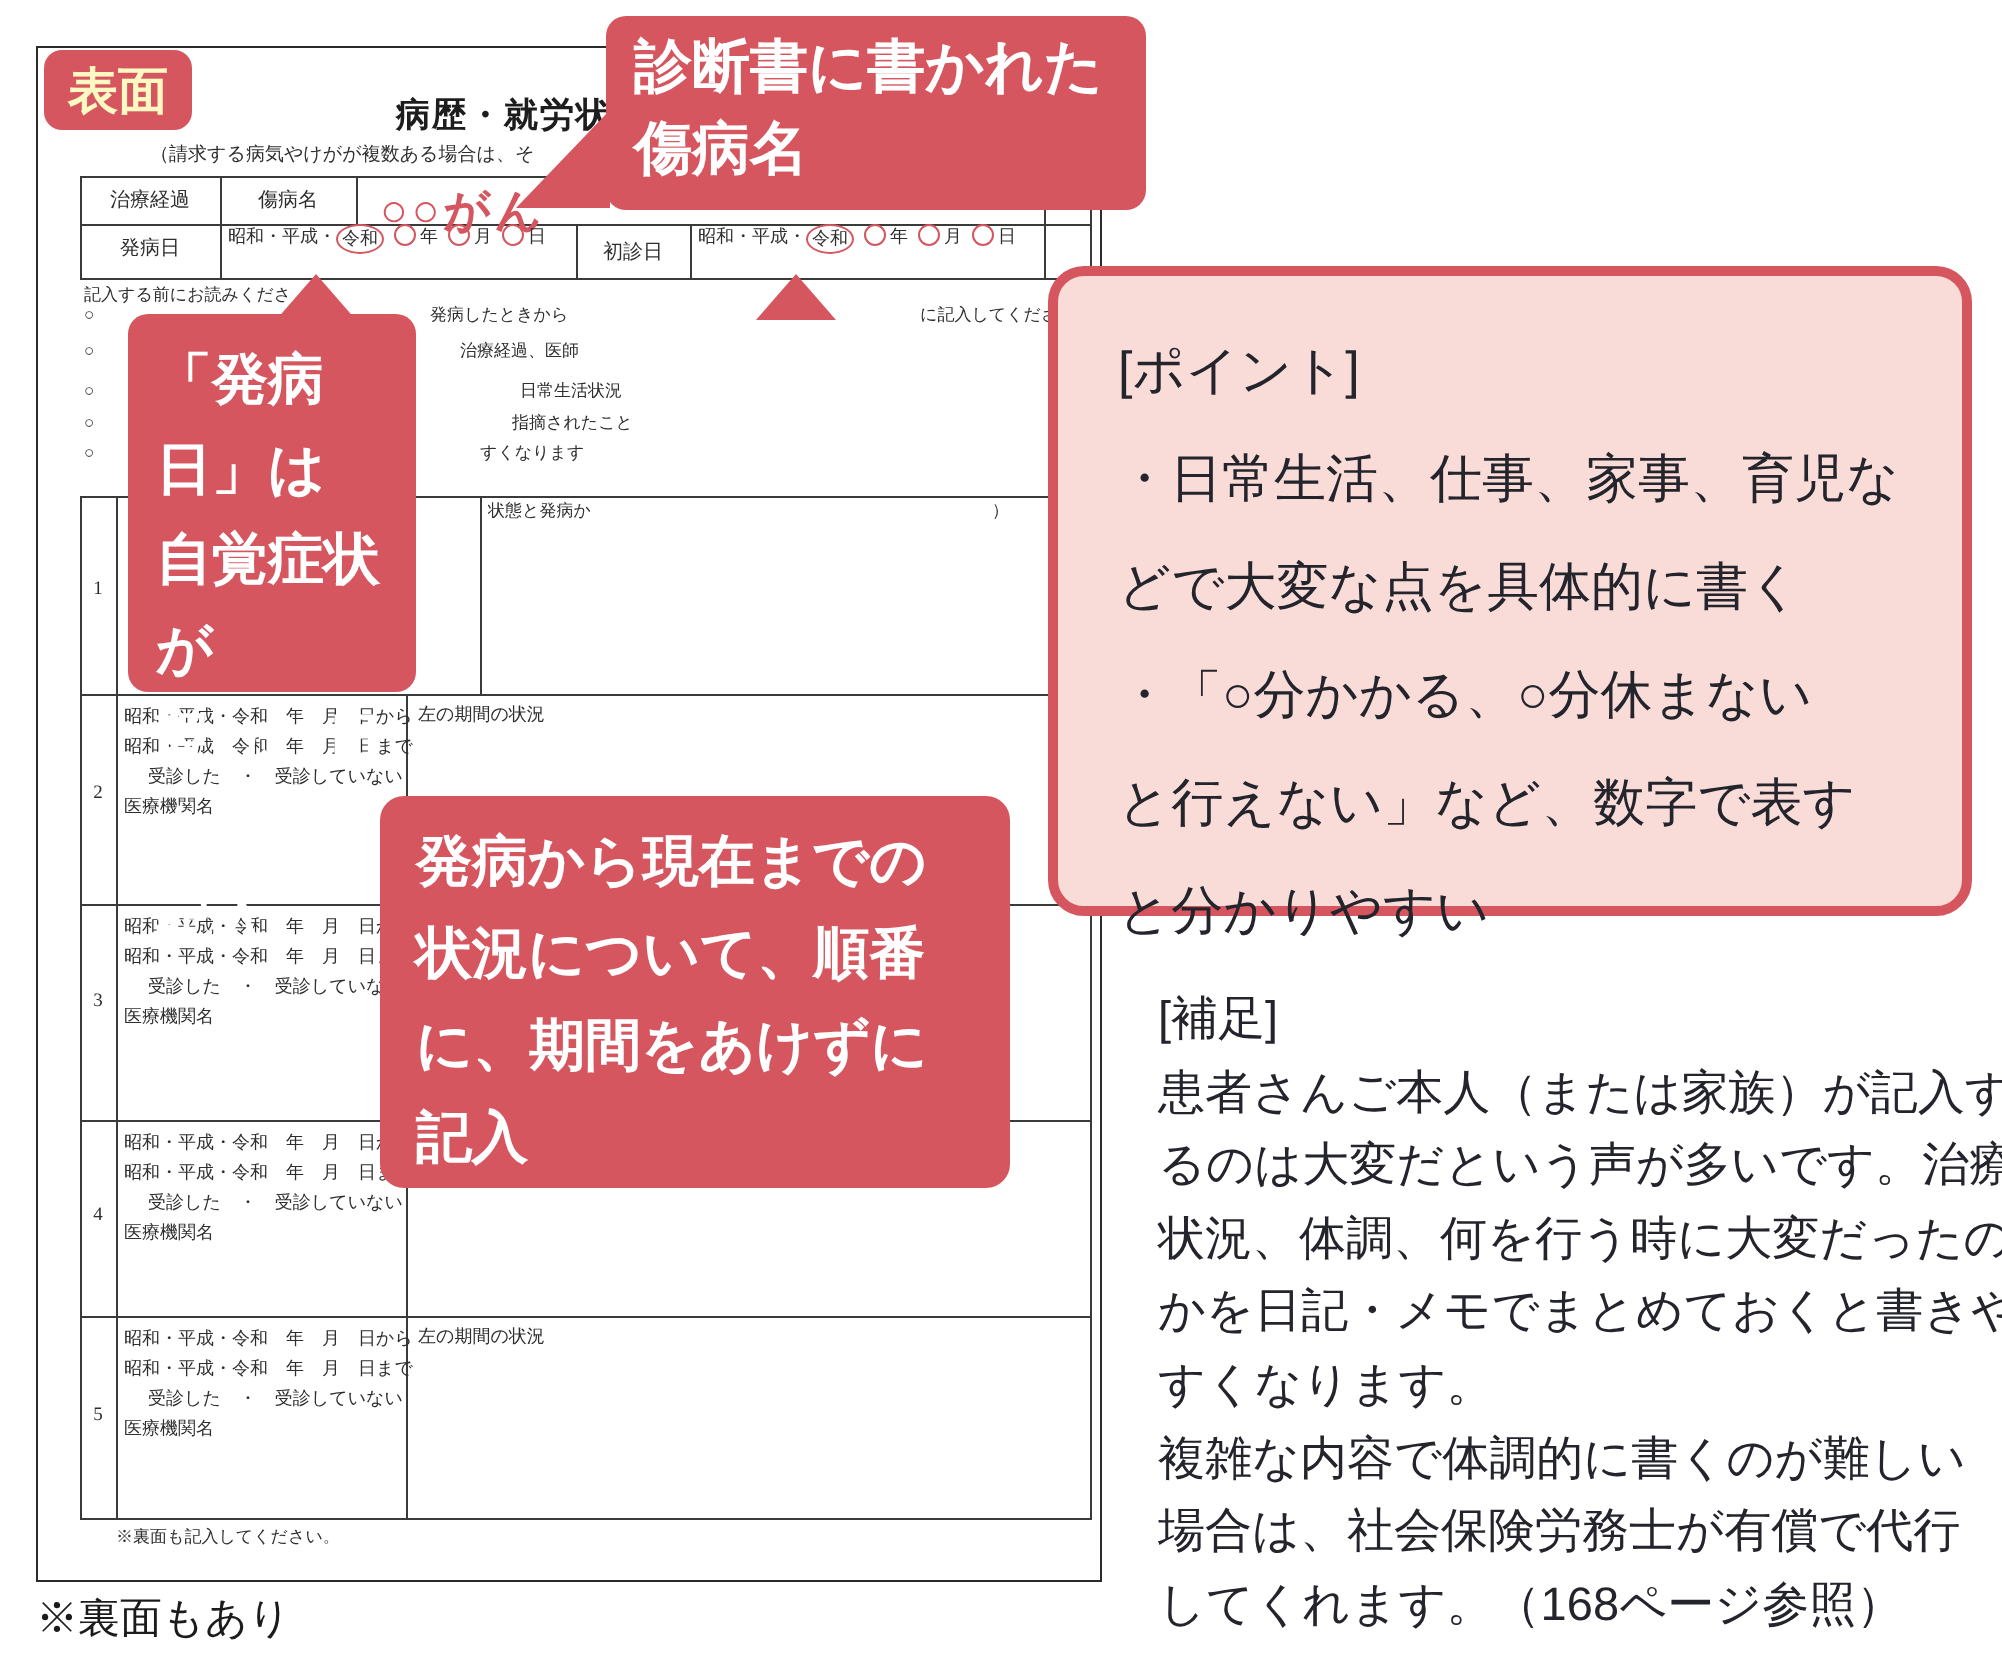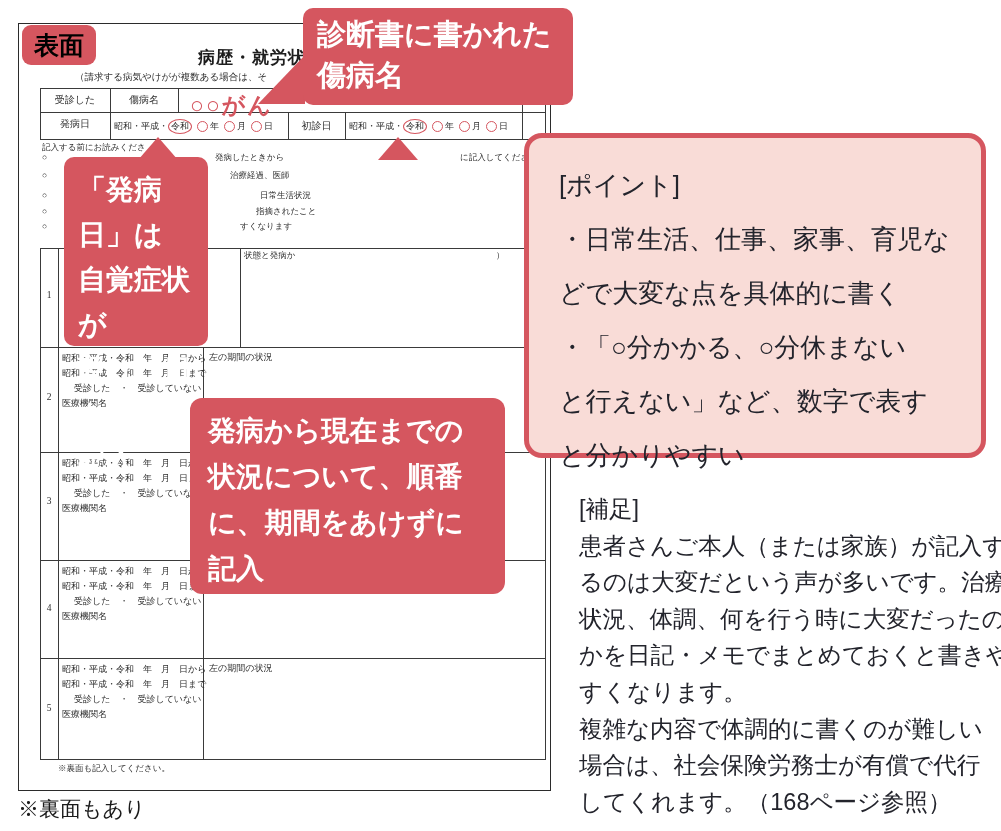--- a/index.html
+++ b/index.html
@@ -20,21 +20,21 @@
           font-weight:bold;font-size:17px;color:#1d1d1d;letter-spacing:1px;}
   .fsub{position:absolute;left:74px;top:70px;font-family:"Liberation Serif",serif;
         font-size:9.5px;color:var(--formtext);}
   .serif-m{font-family:"Liberation Serif",serif;font-size:10px;color:var(--formtext);}
   .cell{position:absolute;display:flex;align-items:center;justify-content:center;}
   .vl{position:absolute;width:1px;background:var(--line);}
   .hl{position:absolute;height:1px;background:var(--line);}
   .box{position:absolute;border:1px solid var(--line);}
 
   
-  .dategrp{position:absolute;display:flex;align-items:center;height:28px;
+  .dategrp{position:absolute;display:flex;align-items:flex-start;height:28px;
            font-family:Liberation Serif, serif;font-size:9px;color:var(--formtext);white-space:nowrap;}
   .reiwa{border:1.4px solid var(--accent);border-radius:50%;padding:0 2px;display:inline-block;}
   .ring{display:inline-block;width:11px;height:11px;border:1.4px solid var(--accent);
         border-radius:50%;margin:0 2px 0 5px;flex:0 0 auto;}
   .redhand{position:absolute;left:190px;top:90px;color:var(--accent);font-size:23px;
            letter-spacing:2px;font-weight:600;}
 
   
   .rowblock{position:absolute;left:62px;width:138px;}
   .rowblock div{font-family:"Liberation Serif",serif;font-size:9px;color:var(--formtext);
@@ -42,21 +42,21 @@
   .visitline{padding-left:12px;}
   .period{position:absolute;left:209px;font-family:"Liberation Serif",serif;
           font-size:9px;color:var(--formtext);}
   .rownum{position:absolute;left:40px;width:18px;text-align:center;
           font-family:"Liberation Serif",serif;font-size:9.5px;color:var(--formtext);}
   .frag{position:absolute;font-family:"Liberation Serif",serif;font-size:8.5px;
         color:var(--formtext);white-space:nowrap;}
 
   
   .badge{position:absolute;left:22px;top:25px;width:74px;height:40px;background:var(--accent);
-         border-radius:9px;color:#000000;font-weight:bold;font-size:25px;display:flex;
+         border-radius:9px;color:#fef9c3;font-weight:bold;font-size:25px;display:flex;
          align-items:center;justify-content:center;z-index:7;}
 
   
   .callout{position:absolute;background:var(--accent);border-radius:10px;color:#fff;
            font-weight:bold;white-space:pre-line;z-index:6;}
   .tail-up{position:absolute;width:0;height:0;border-left:20px solid transparent;
            border-right:20px solid transparent;border-bottom:23px solid var(--accent);z-index:6;}
   .tailsvg{position:absolute;z-index:6;}
 
   
@@ -83,21 +83,21 @@
   </div>
 
   <div class="box" style="left:40px;top:88px;width:506px;height:52px;z-index:1;"></div>
   <div class="hl" style="left:40px;top:112px;width:506px;z-index:1;"></div>
   <div class="vl" style="left:110px;top:88px;height:52px;z-index:1;"></div>
   <div class="vl" style="left:178px;top:88px;height:24px;z-index:1;"></div>
   <div class="vl" style="left:522px;top:88px;height:52px;z-index:1;"></div>
   <div class="vl" style="left:288px;top:112px;height:28px;z-index:1;"></div>
   <div class="vl" style="left:345px;top:112px;height:28px;z-index:1;"></div>
 
-  <div class="cell serif-m" style="left:40px;top:88px;width:70px;height:24px;z-index:1;">受診した</div>
+  <div class="cell serif-m" style="left:40px;top:88px;width:70px;height:24px;z-index:1;">治療経過</div>
   <div class="cell serif-m" style="left:110px;top:88px;width:68px;height:24px;z-index:1;">傷病名</div>
   <div class="redhand" style="z-index:1;">○○がん</div>
   <div class="cell serif-m" style="left:40px;top:112px;width:70px;height:24px;z-index:1;">発病日</div>
   <div class="cell serif-m" style="left:288px;top:112px;width:57px;height:28px;z-index:1;">初診日</div>
 
   <div class="dategrp" style="left:114px;top:112px;z-index:1;">
     <span>昭和・平成・</span>
       <span class="reiwa">令和</span>
       <span class="ring"></span>
       <span>年</span>

